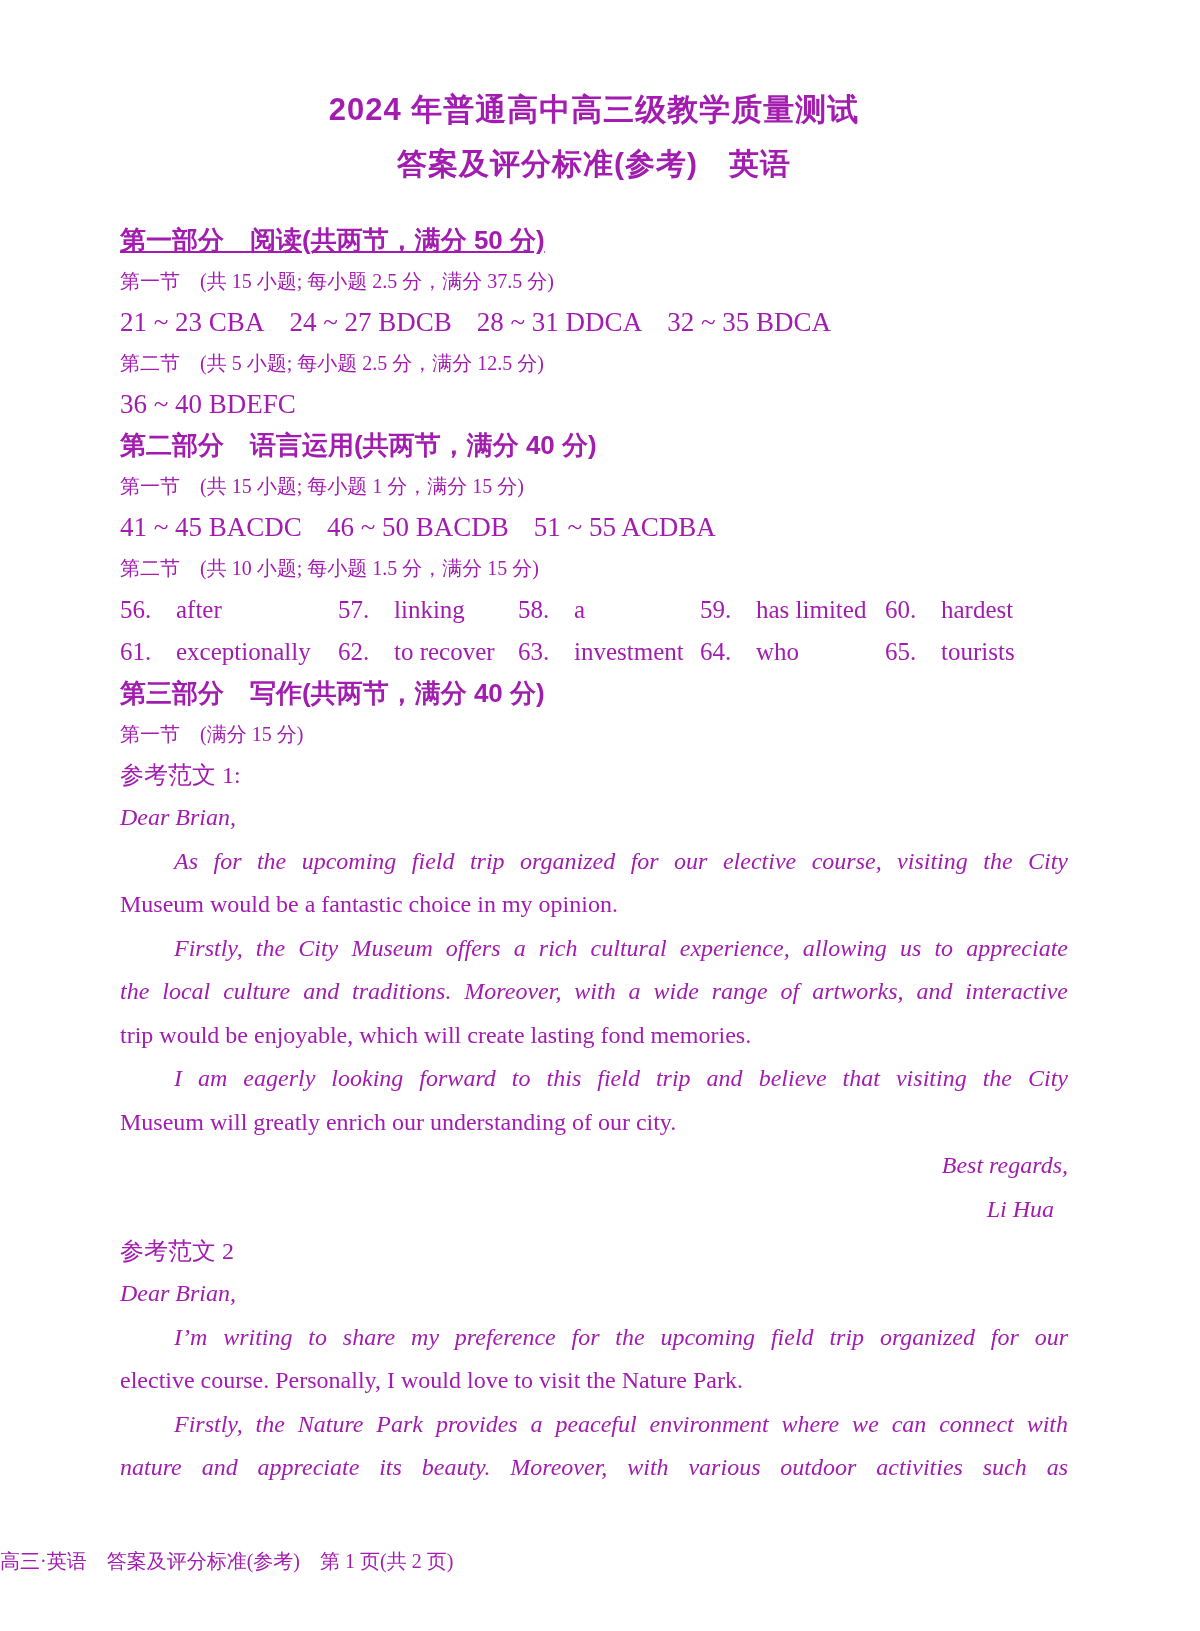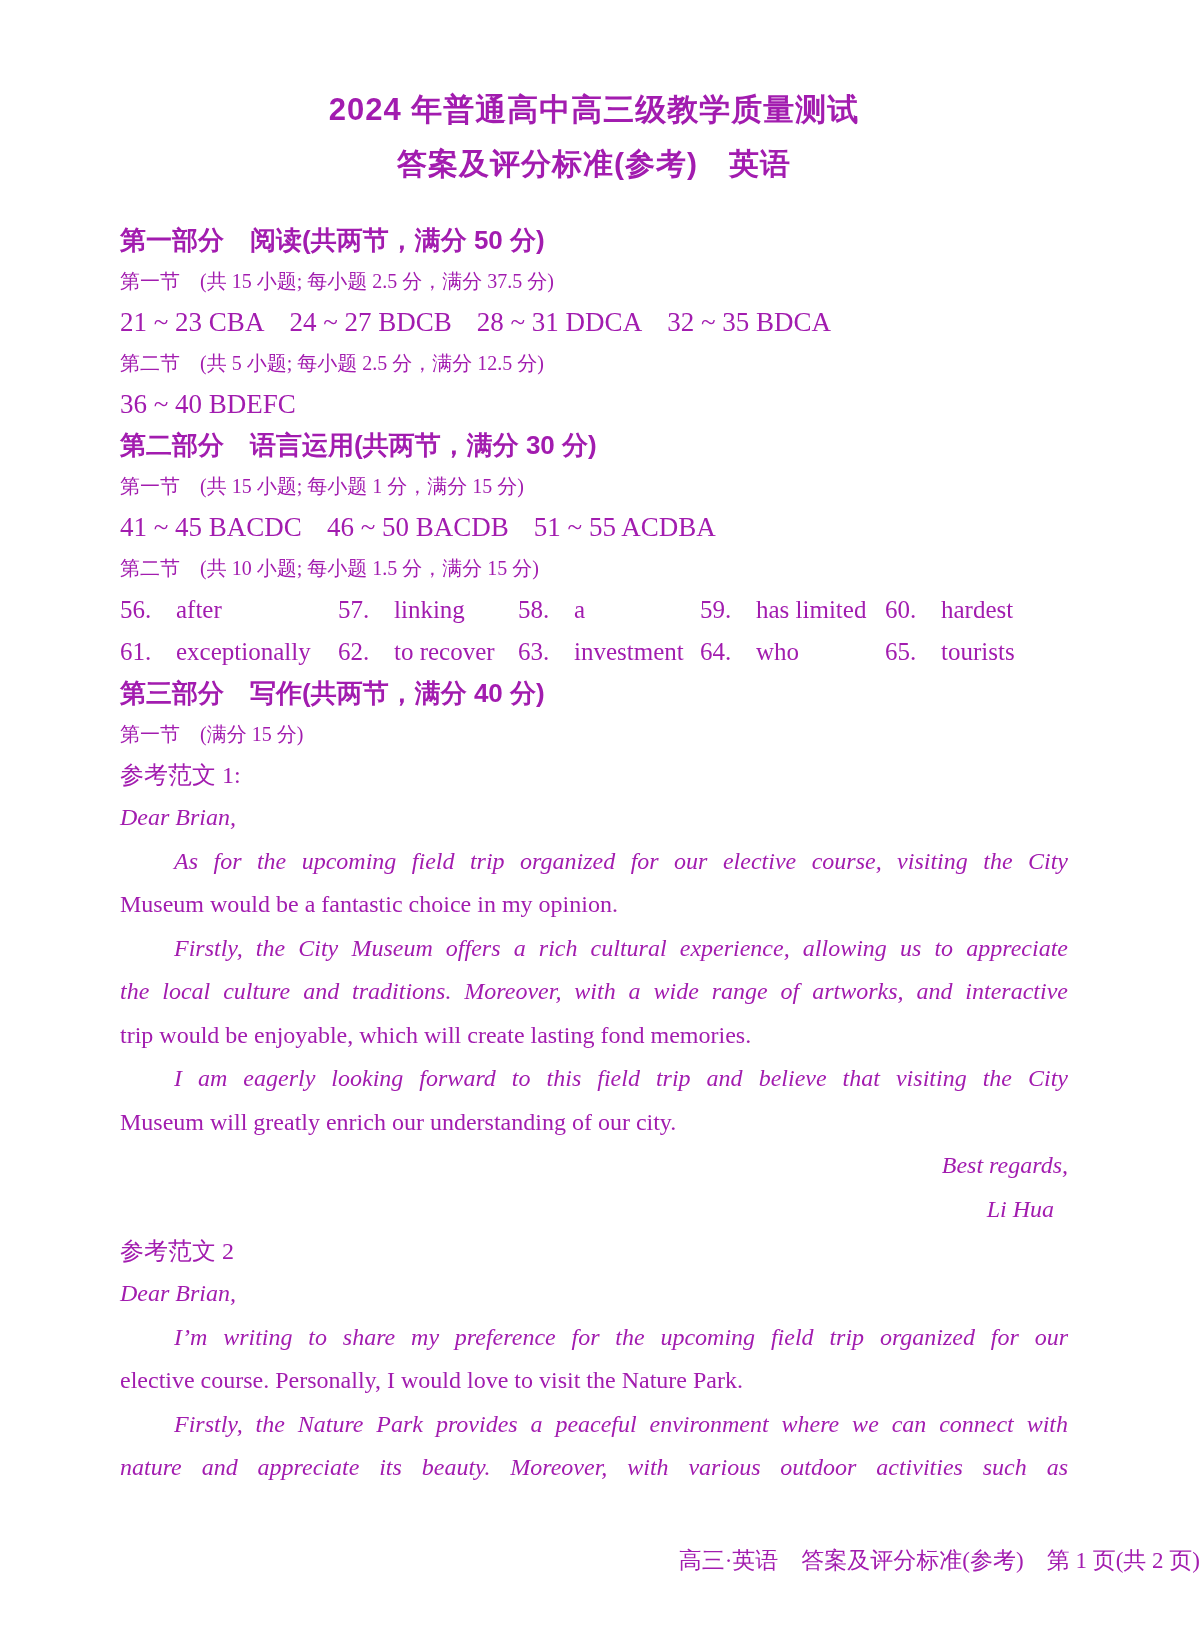--- a/index.html
+++ b/index.html
@@ -23,21 +23,21 @@
     margin-top:10px;text-align:center;
     font-family:"Liberation Sans","DejaVu Sans",sans-serif;
     font-weight:bold;font-size:30px;line-height:44px;
     letter-spacing:1px;
   }
 
   .h{
     font-family:"Liberation Sans","DejaVu Sans",sans-serif;
     font-weight:bold;font-size:26px;line-height:41px;
   }
-  .h.first{margin-top:34px;}
+  .h.first{margin-top:34px;text-decoration:underline;}
   .s{font-size:20px;line-height:41px;}
   .ans{display:flex;gap:25px;font-size:27px;line-height:41px;white-space:nowrap;}
 
   .grid{display:flex;font-size:25px;line-height:42px;white-space:nowrap;}
   .c0{width:218px;}
   .c1{width:180px;}
   .c2{width:182px;}
   .c3{width:185px;}
   .c4{flex:1;}
   .num{display:inline-block;min-width:56px;}
@@ -45,21 +45,21 @@
   .l{font-size:24px;line-height:43.5px;}
   .l40{font-size:24px;line-height:41px;}
   .ind{text-indent:54px;}
   .j{text-align:justify;text-align-last:justify;font-style:italic;}
   .it{font-style:italic;}
   .r{text-align:right;}
   .r2{text-align:right;padding-right:14px;}
 
   .footer{
     position:absolute;top:1546px;left:0;width:1200px;
-    text-align:right;font-size:23px;line-height:30px;
+    text-align:left;font-size:20px;line-height:30px;
   }
 </style>
 </head>
 <body>
 
 <div class="page">
   <div class="content">
 
     <div class="title1">2024 年普通高中高三级教学质量测试</div>
     <div class="title2">答案及评分标准(参考)　英语</div>
@@ -70,21 +70,21 @@
       <span>21 ~ 23 CBA</span>
       <span>24 ~ 27 BDCB</span>
       <span>28 ~ 31 DDCA</span>
       <span>32 ~ 35 BDCA</span>
     </div>
     <div class="s">第二节　(共 5 小题; 每小题 2.5 分，满分 12.5 分)</div>
     <div class="ans">
       <span>36 ~ 40 BDEFC</span>
     </div>
 
-    <div class="h">第二部分　语言运用(共两节，满分 30 分)</div>
+    <div class="h">第二部分　语言运用(共两节，满分 40 分)</div>
     <div class="s">第一节　(共 15 小题; 每小题 1 分，满分 15 分)</div>
     <div class="ans">
       <span>41 ~ 45 BACDC</span>
       <span>46 ~ 50 BACDB</span>
       <span>51 ~ 55 ACDBA</span>
     </div>
     <div class="s">第二节　(共 10 小题; 每小题 1.5 分，满分 15 分)</div>
 
     <div class="grid">
       <span class="c0"><span class="num">56.</span><span>after</span></span>

